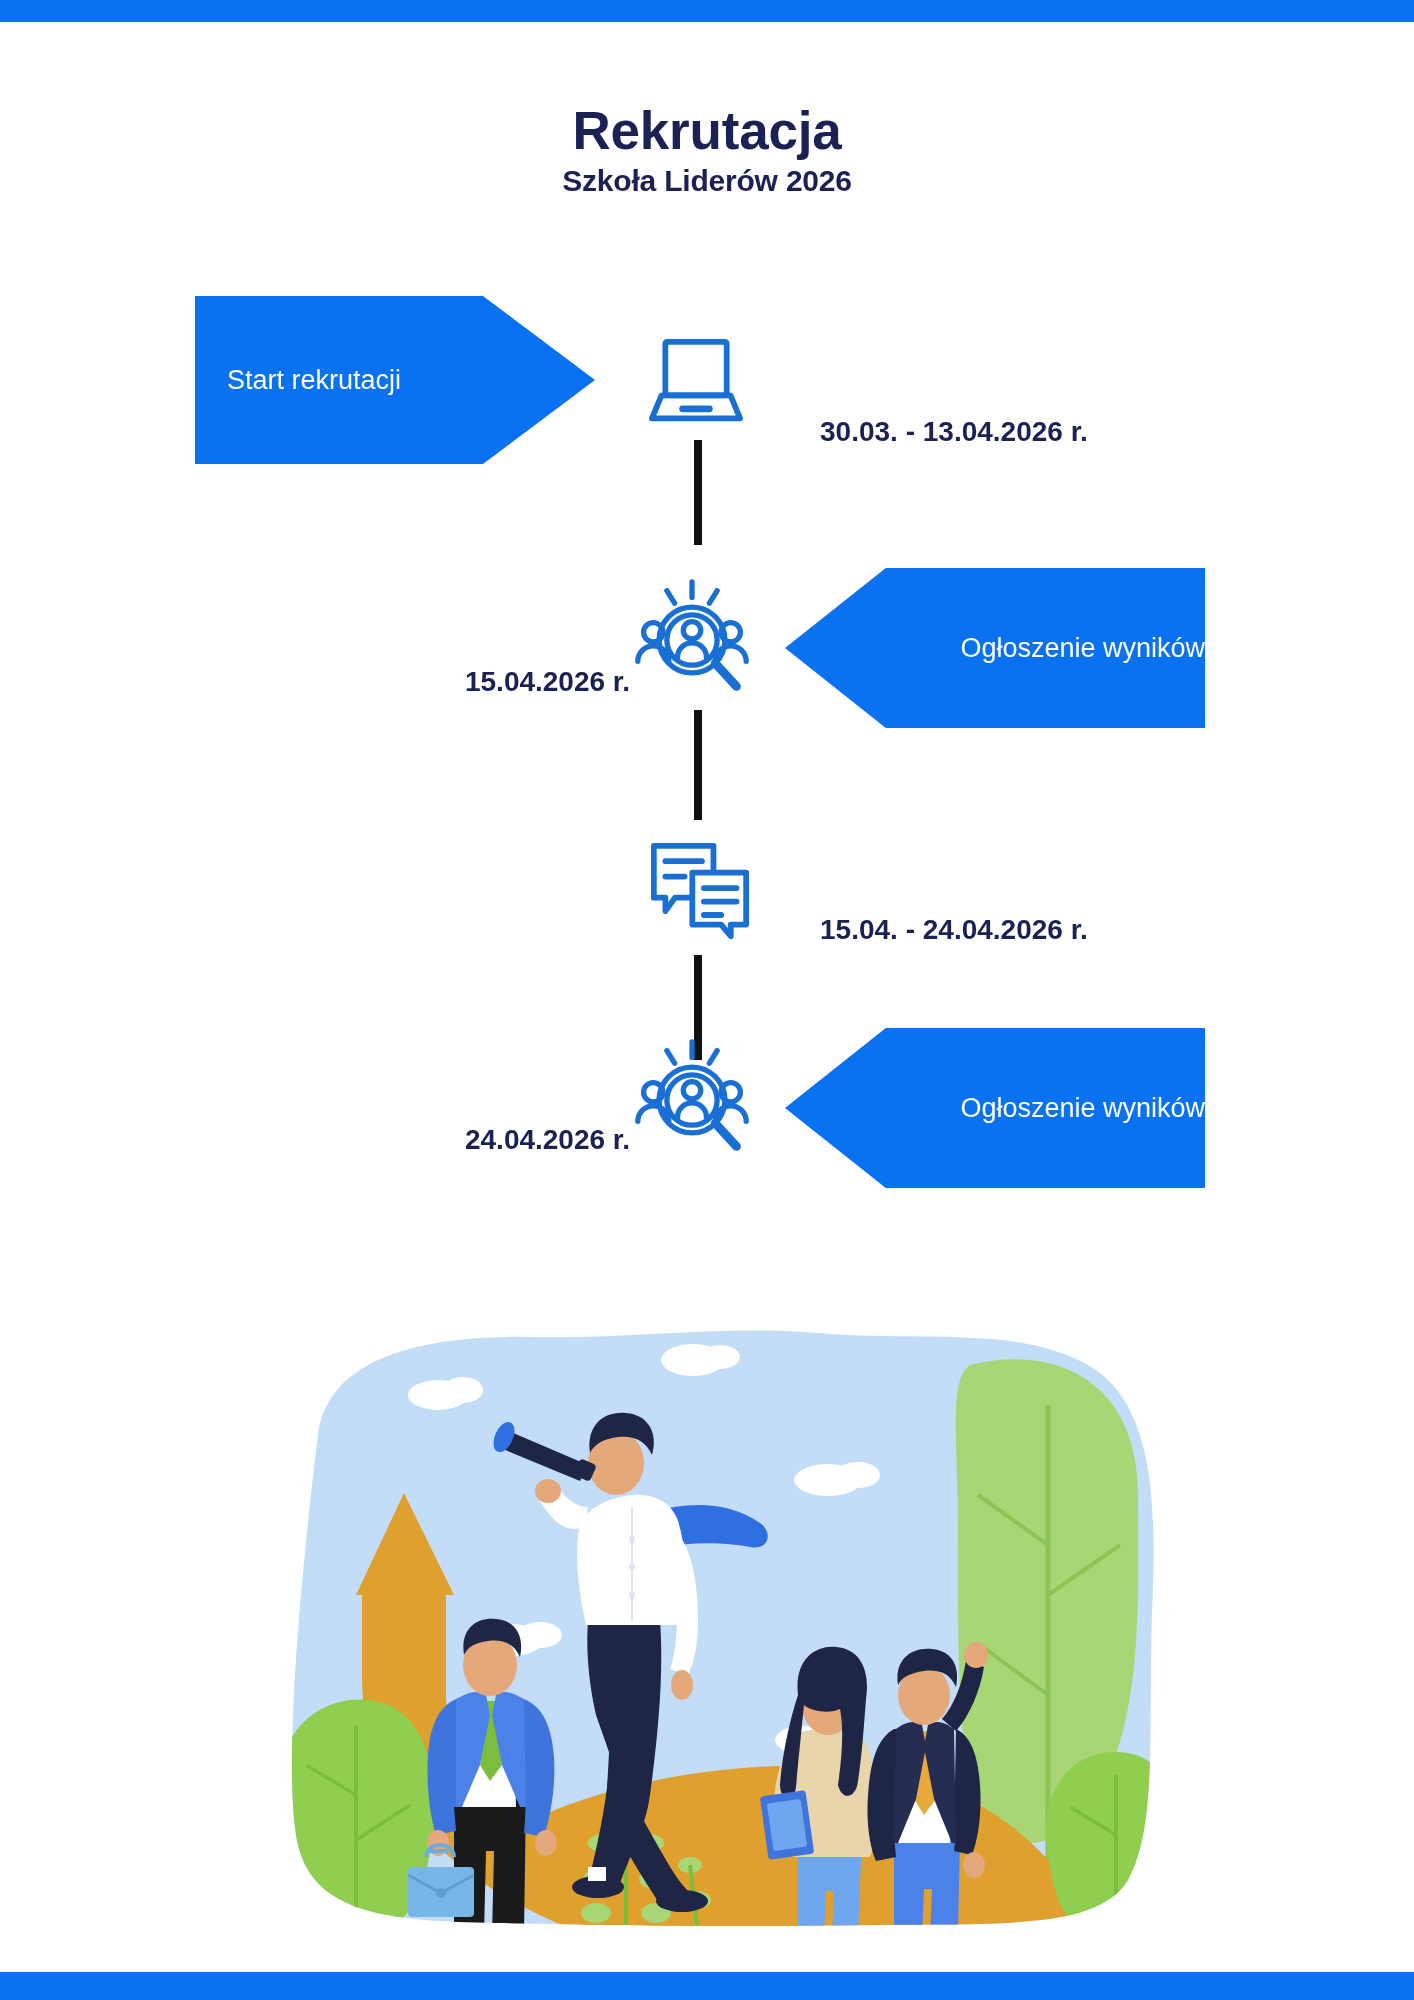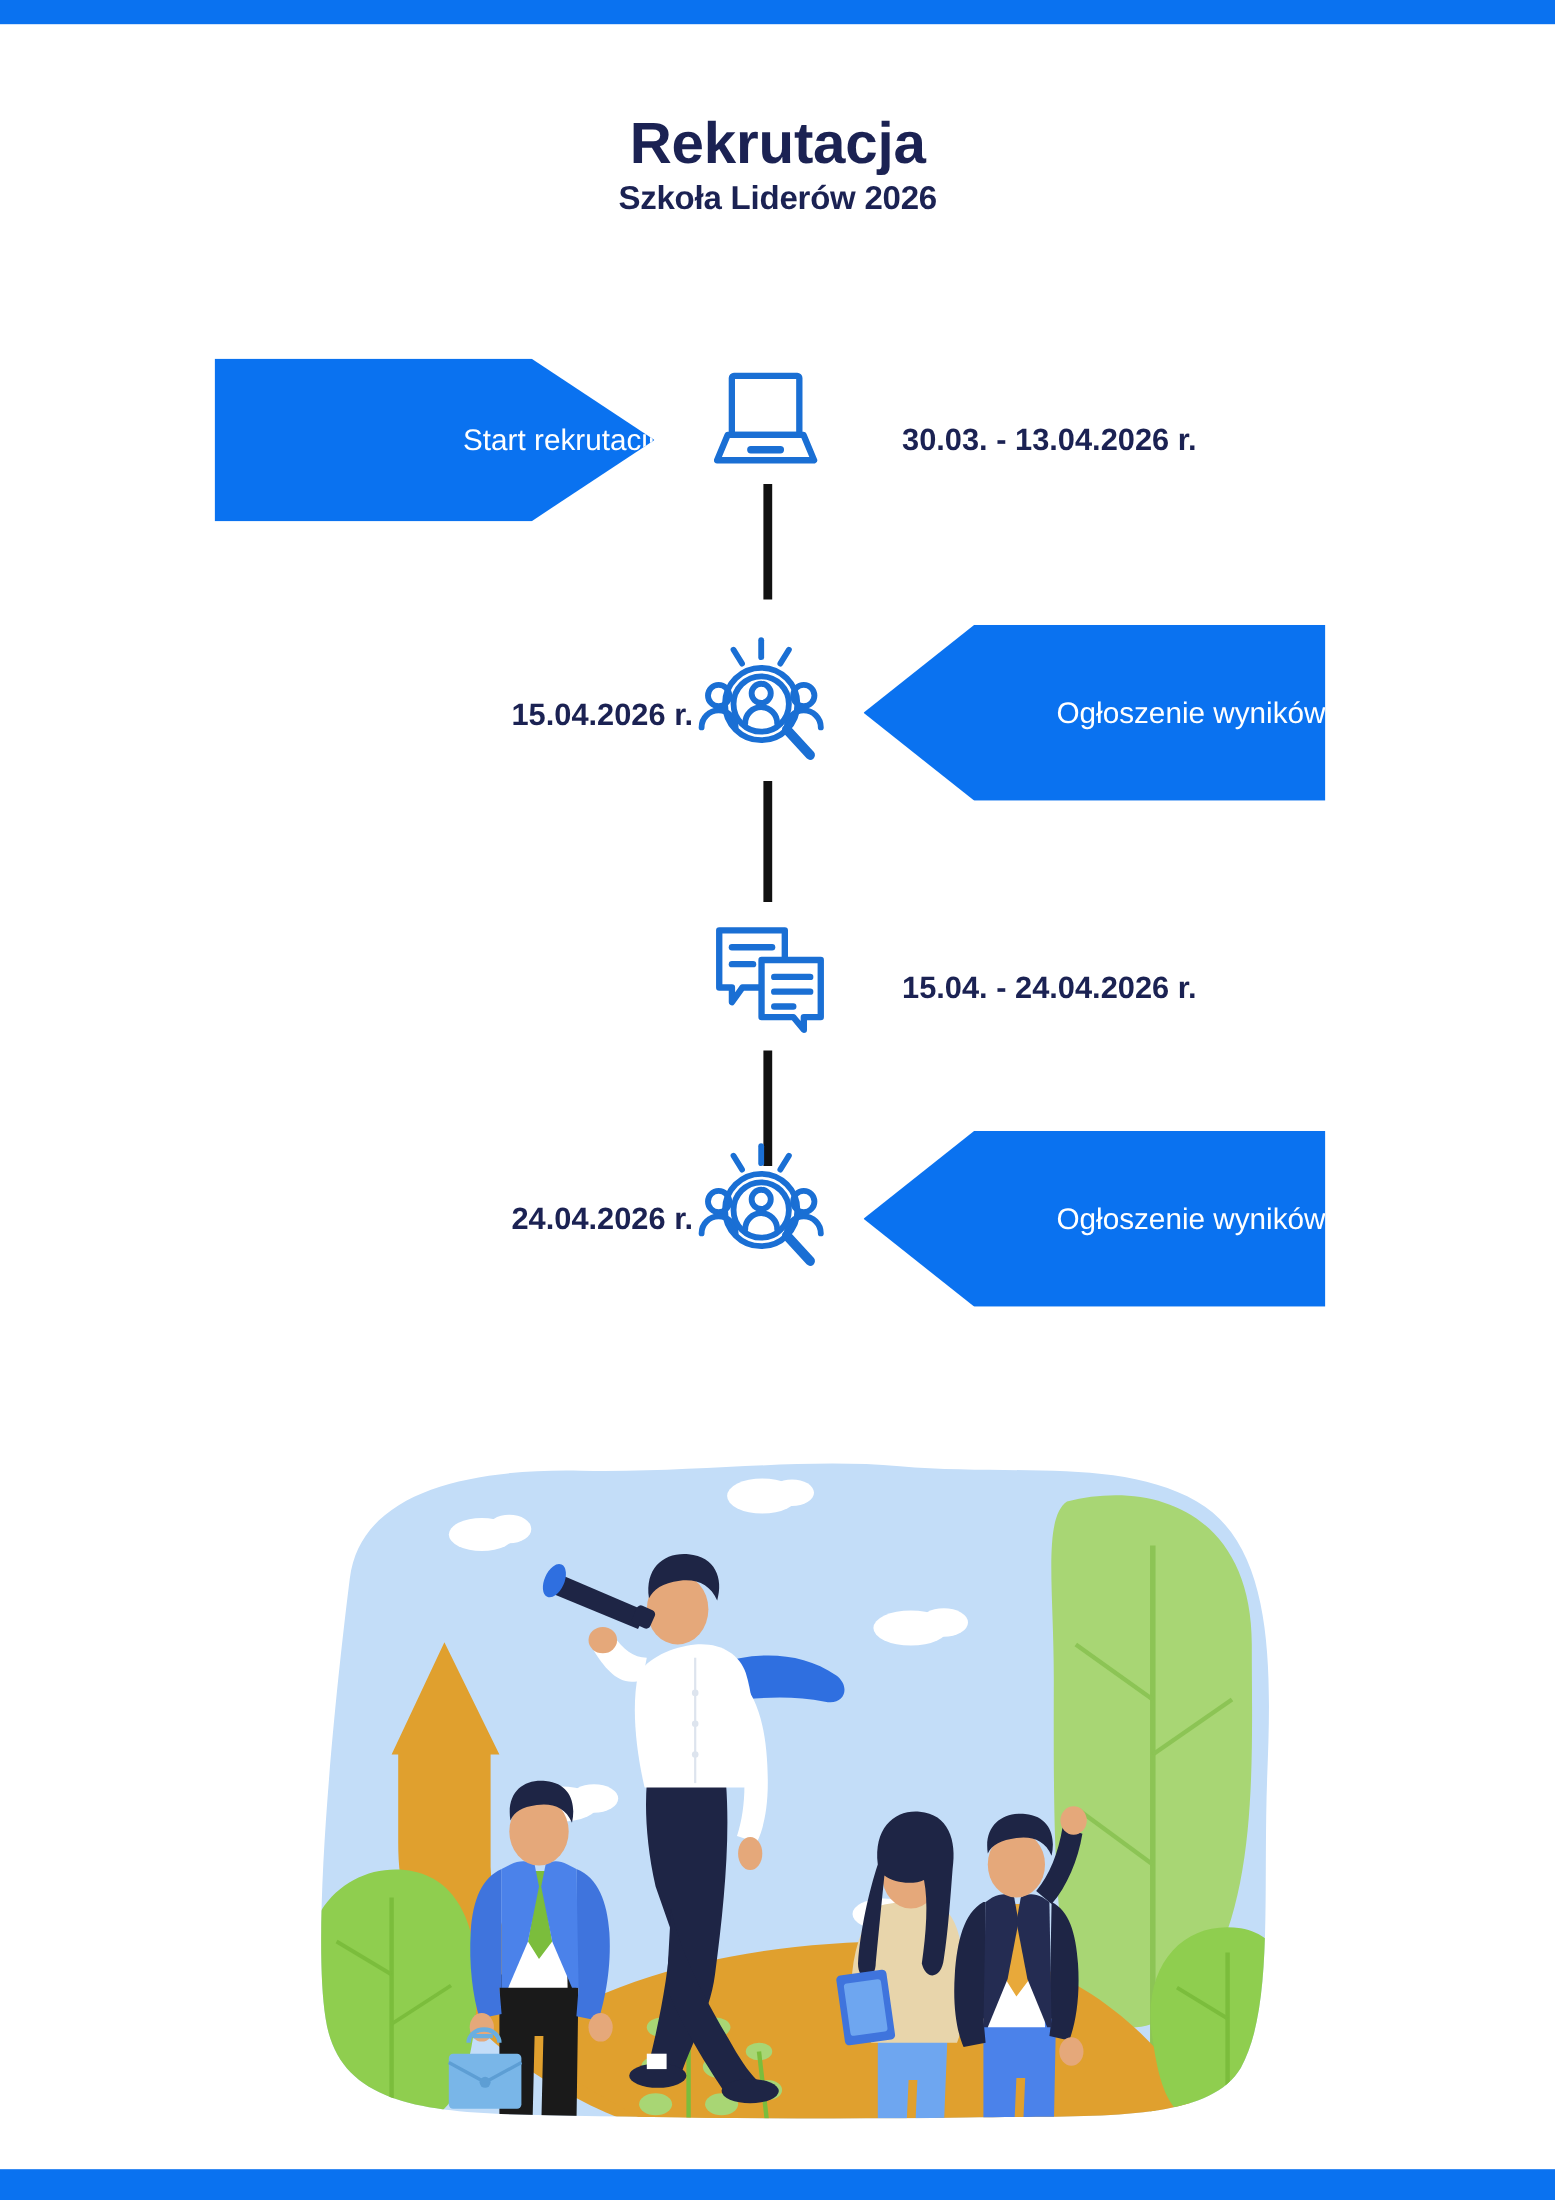--- a/index.html
+++ b/index.html
@@ -94,20 +94,21 @@
     text-align: right;
   }
 
   
   .date-label {
     position: absolute;
     color: #1b2253;
     font-size: 28px;
     font-weight: bold;
     white-space: nowrap;
+    margin-top: 32px;
   }
   .date-right { text-align: left; }
   .date-left  { text-align: right; }
 
   
   .icon-slot {
     position: absolute;
     display: block;
   }
 
@@ -130,21 +131,21 @@
   <div class="title-main">Rekrutacja</div>
   <div class="title-sub">Szkoła Liderów 2026</div>
 </div>
 
 <div class="timeline">
 
   <div class="connector" style="top:440px; height:105px;"></div>
   <div class="connector" style="top:710px; height:110px;"></div>
   <div class="connector" style="top:955px; height:105px;"></div>
 
-  <div class="banner banner-left" style="left:195px; top:326px; width:400px; height:148px;text-align:right;">
+  <div class="banner banner-left" style="left:195px; top:296px; width:400px; height:168px;">
     <div class="line">Start rekrutacji</div>
   </div>
 
   <div class="icon-slot" style="left:648px; top:336px; width:96px; height:92px;">
     <svg viewBox="0 0 100 96" width="96" height="92" fill="none" stroke="#1a6fd4" stroke-width="6" stroke-linejoin="round" stroke-linecap="round">
       <rect x="18" y="6" width="64" height="56" rx="2"></rect>
       <path d="M14 62 L86 62 L96 86 L4 86 Z"></path>
       <line x1="36" y1="76" x2="64" y2="76" stroke-width="7"></line>
     </svg>
   </div>

